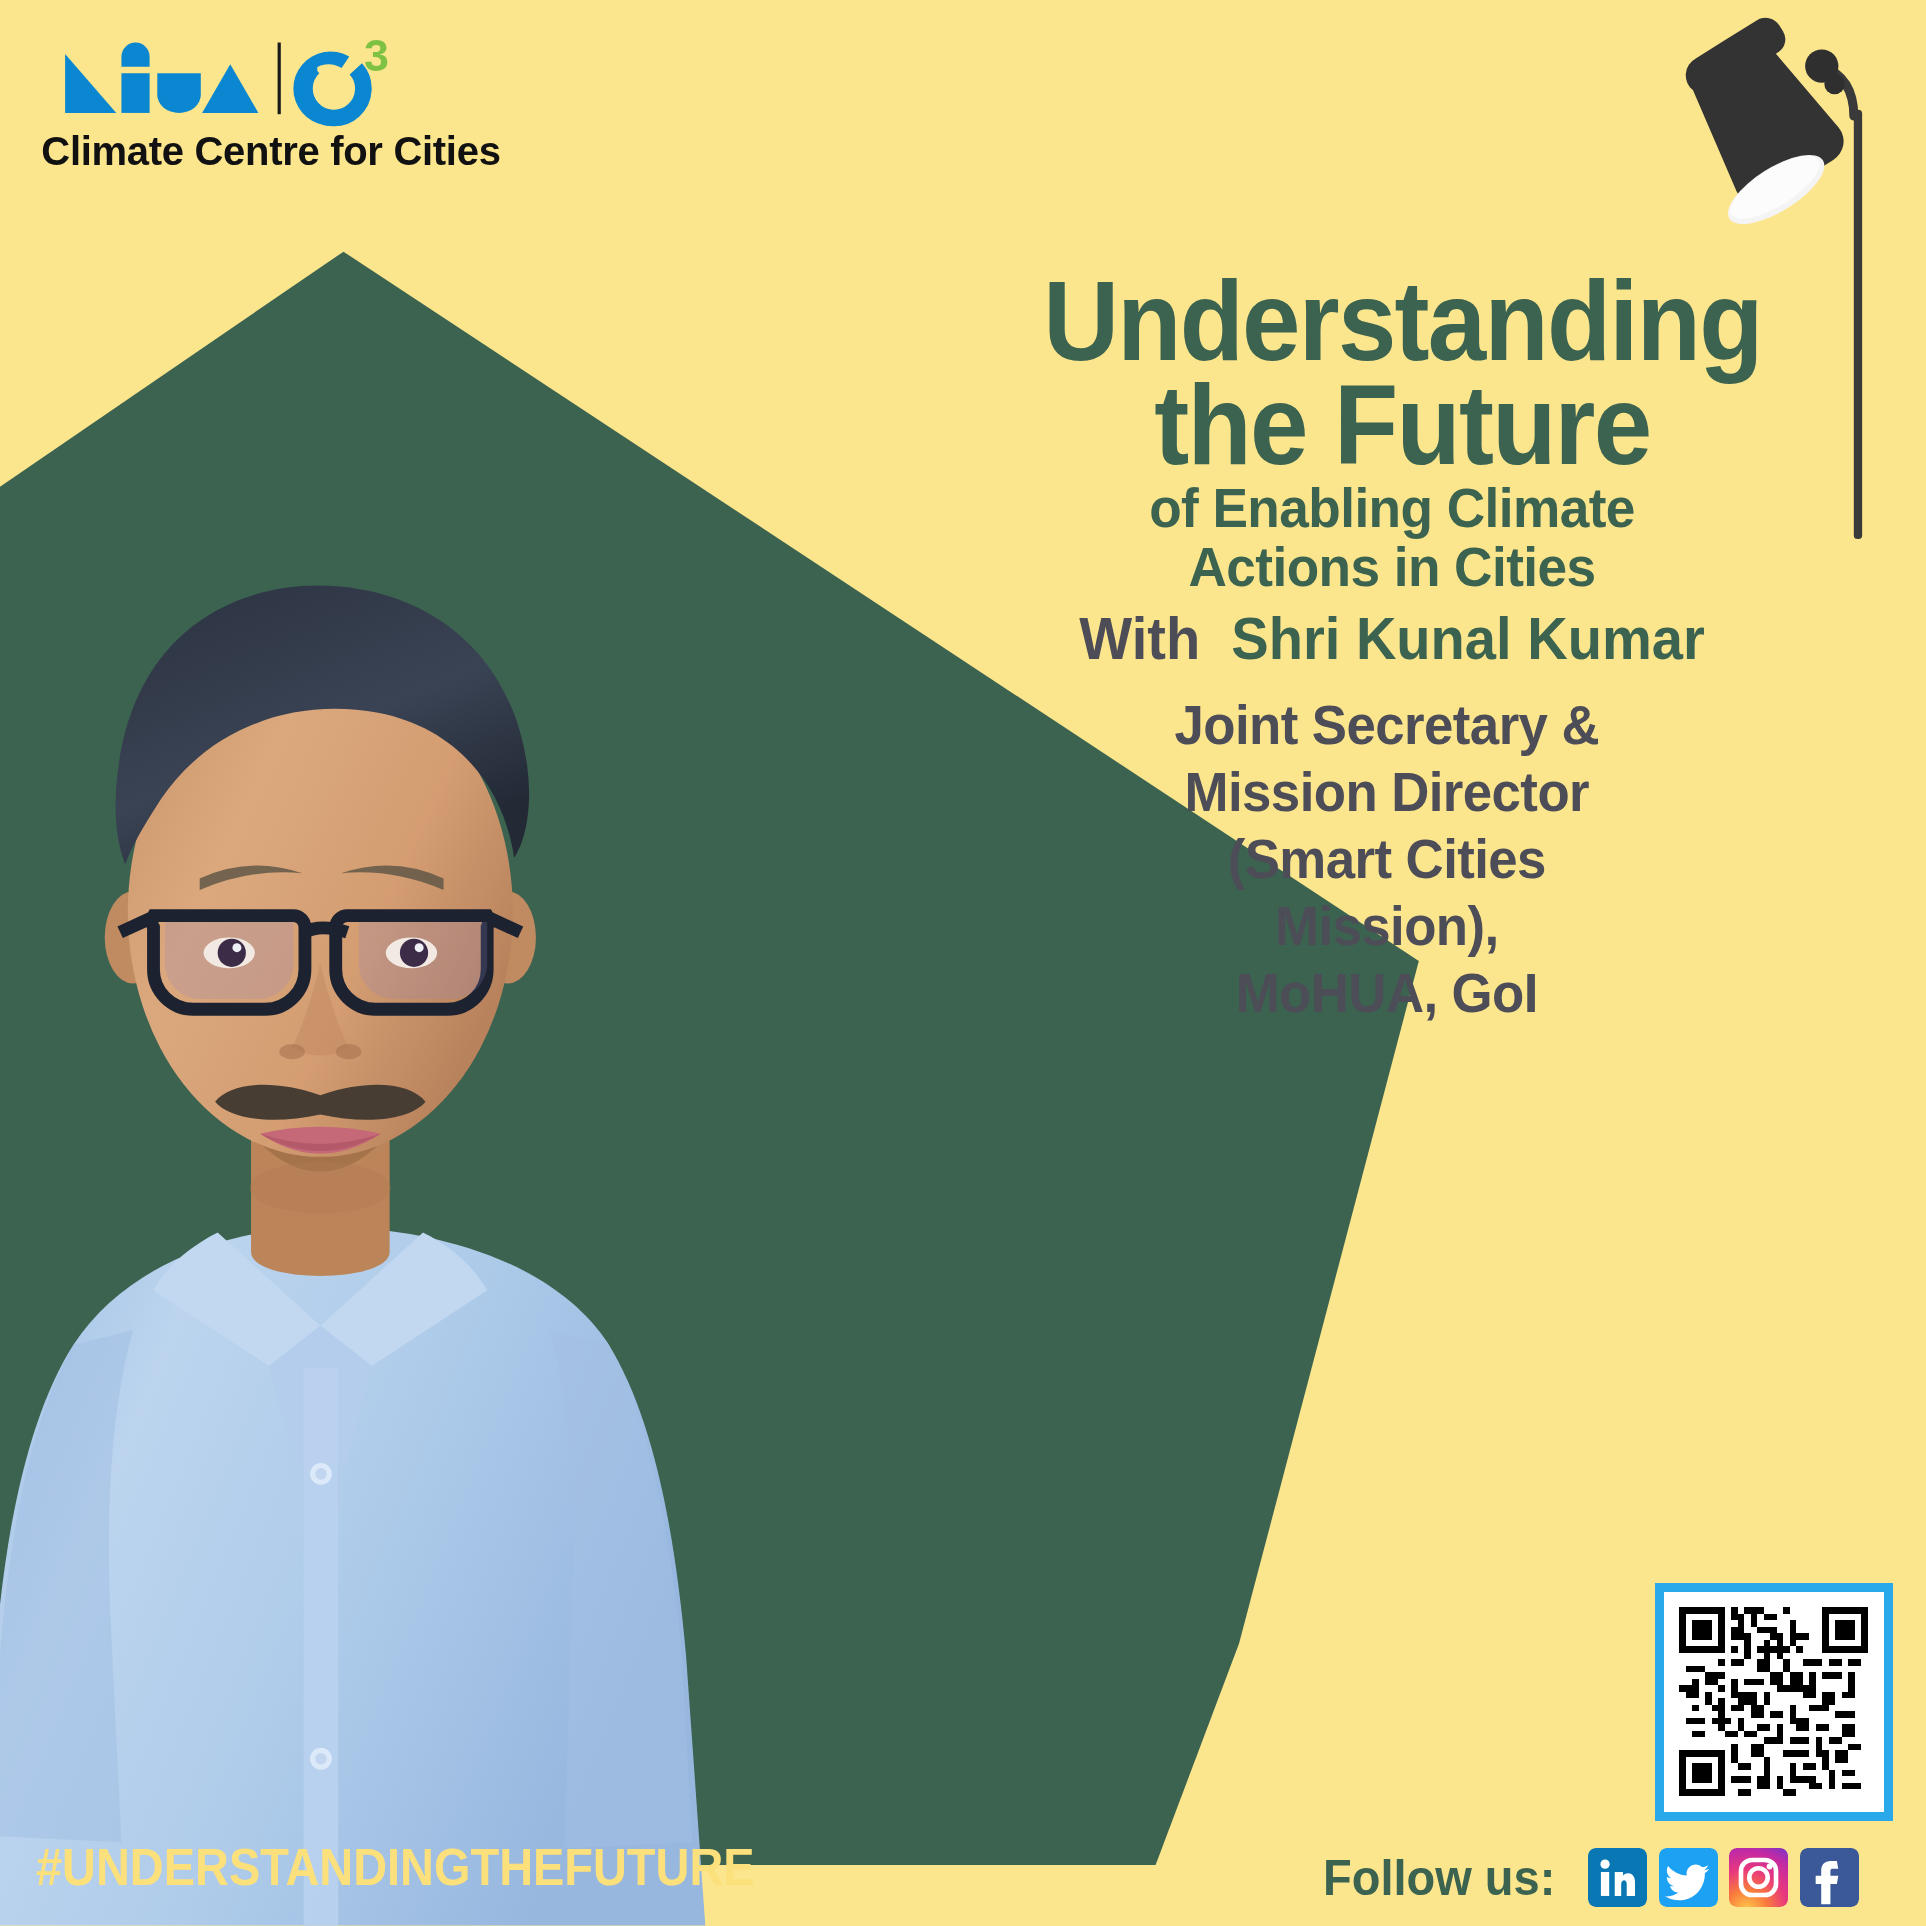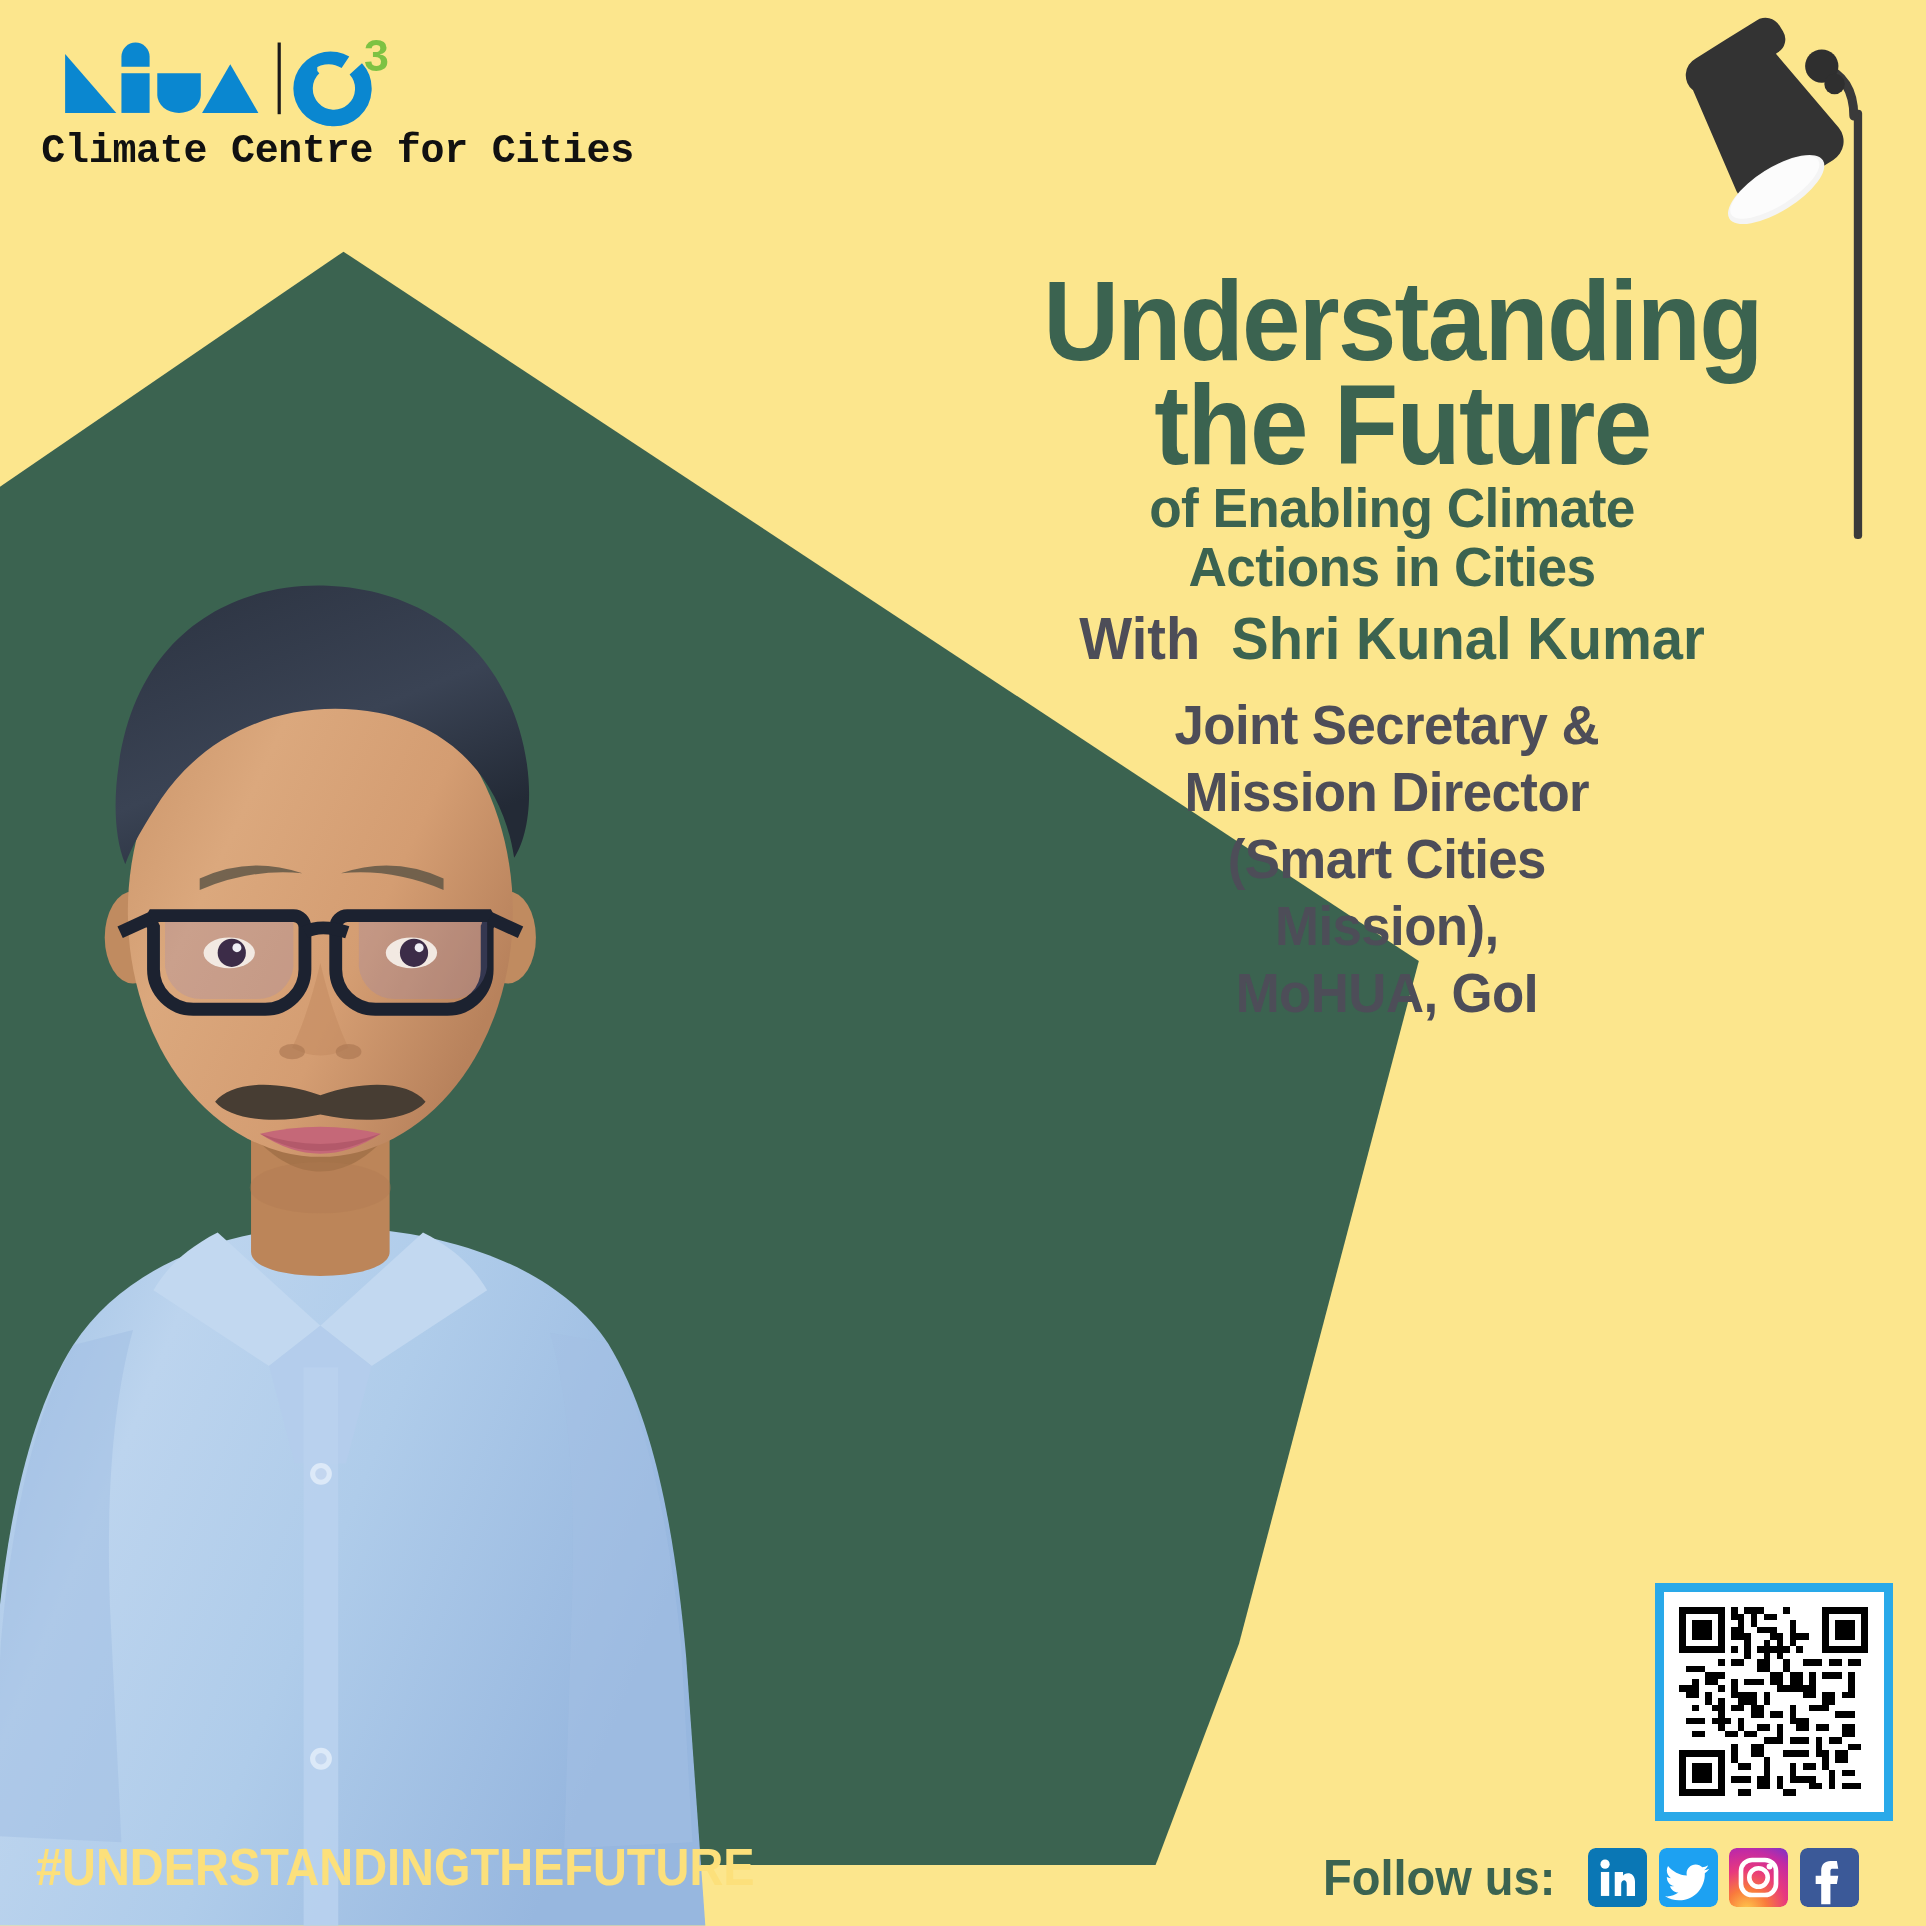--- a/index.html
+++ b/index.html
@@ -7,21 +7,21 @@
   #poster{position:relative;width:1926px;height:1926px;background:#FCE68D;overflow:hidden;}
 
   
   .green-shape{position:absolute;inset:0;}
 
   
   .logo{position:absolute;left:40px;top:31px;width:360px;height:161px;}
   .logo-mark{position:relative;width:360px;height:96px;}
   .logo-caption{position:absolute;left:1.3px;top:98px;width:360px;
       font-size:40px;font-weight:bold;color:#111;letter-spacing:-0.3px;
-      font-family:Liberation Mono, monospace;white-space:nowrap;}
+      font-family:Liberation Sans, sans-serif;white-space:nowrap;}
 
   
   .lamp{position:absolute;left:1650px;top:13px;width:282px;height:533px;}
 
   
   .headline-block{position:absolute;right:40px;top:270px;width:1040px;text-align:center;}
   .title-line{
       font-family:"Liberation Sans Narrow","Liberation Sans",sans-serif;
       font-weight:bold;color:#3B6350;font-size:113px;line-height:0.92;
       letter-spacing:-1.9px;white-space:nowrap;transform:scaleX(0.93);transform-origin:right center;}

